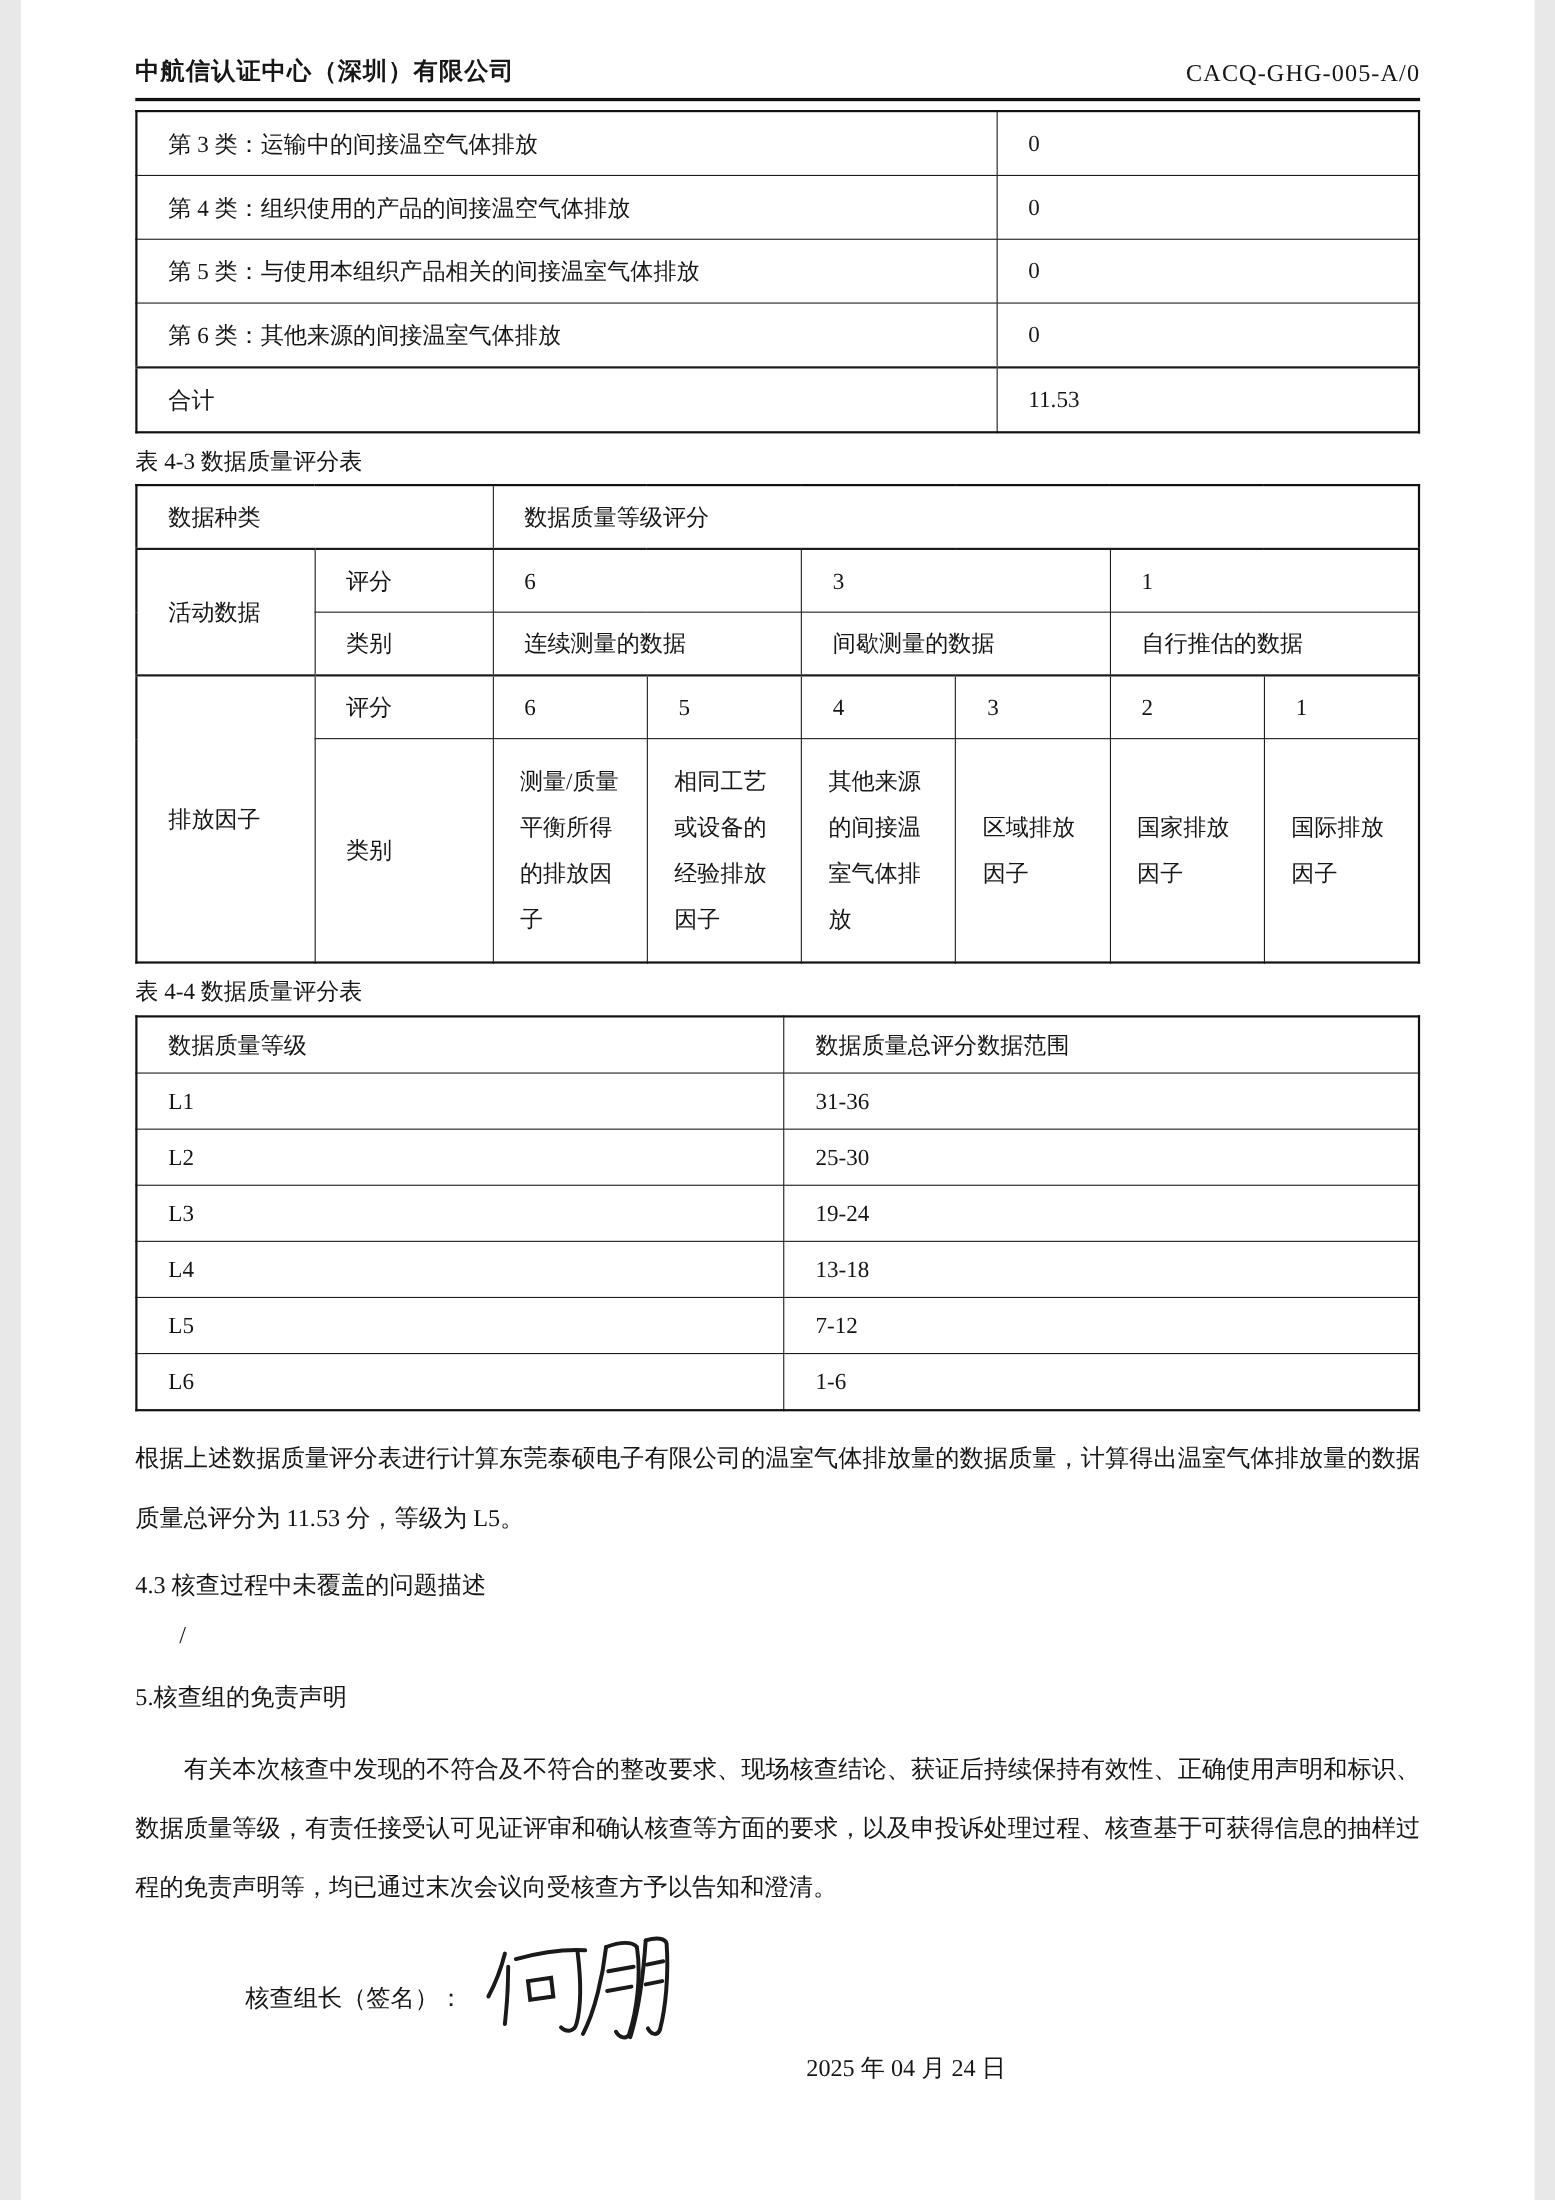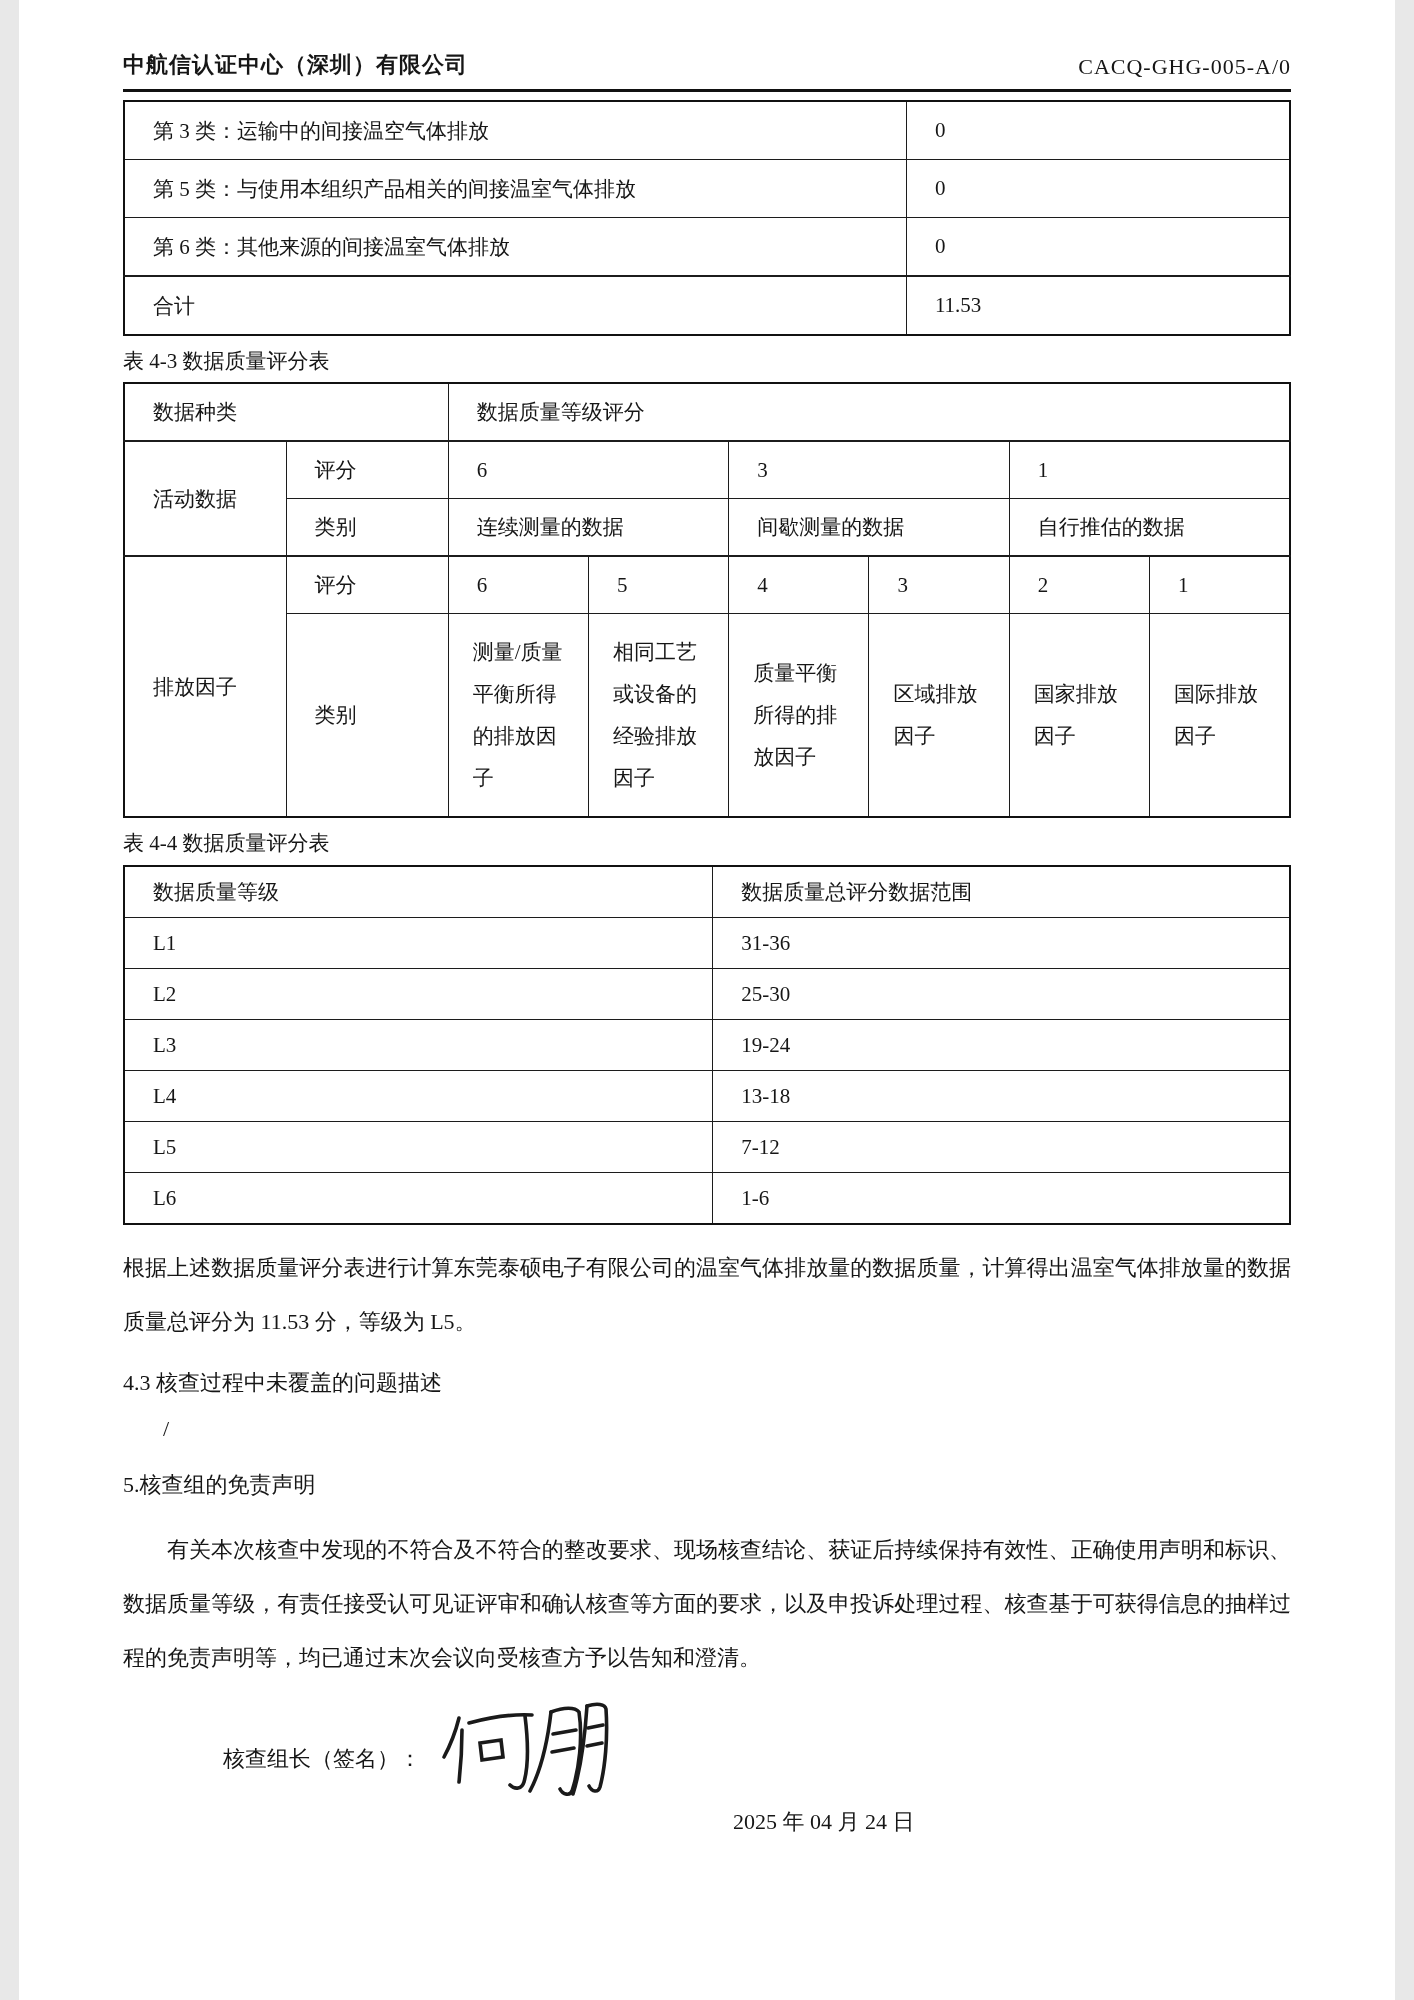--- a/index.html
+++ b/index.html
@@ -68,20 +68,24 @@
       <colgroup>
           <col style="width:67.1%">
           <col style="width:32.9%">
         </colgroup>
       <tbody>
         <tr>
           <td>第 3 类：运输中的间接温空气体排放</td>
           <td>0</td>
         </tr>
         <tr>
+          <td>第 4 类：组织使用的产品的间接温空气体排放</td>
+          <td>0</td>
+        </tr>
+        <tr>
           <td>第 5 类：与使用本组织产品相关的间接温室气体排放</td>
           <td>0</td>
         </tr>
         <tr>
           <td>第 6 类：其他来源的间接温室气体排放</td>
           <td>0</td>
         </tr>
         <tr class="thick">
           <td>合计</td>
           <td>11.53</td>
@@ -127,21 +131,21 @@
           <td>5</td>
           <td>4</td>
           <td>3</td>
           <td>2</td>
           <td>1</td>
         </tr>
         <tr>
           <td>类别</td>
           <td class="big">测量/质量平衡所得的排放因子</td>
           <td class="big">相同工艺或设备的经验排放因子</td>
-          <td class="big">质量平衡所得的排放因子</td>
+          <td class="big">其他来源的间接温室气体排放</td>
           <td class="big">区域排放因子</td>
           <td class="big">国家排放因子</td>
           <td class="big">国际排放因子</td>
         </tr>
       </tbody>
     </table>
 
     <div class="caption">表 4-4  数据质量评分表</div>
 
     <table class="tbl tbl-c">

